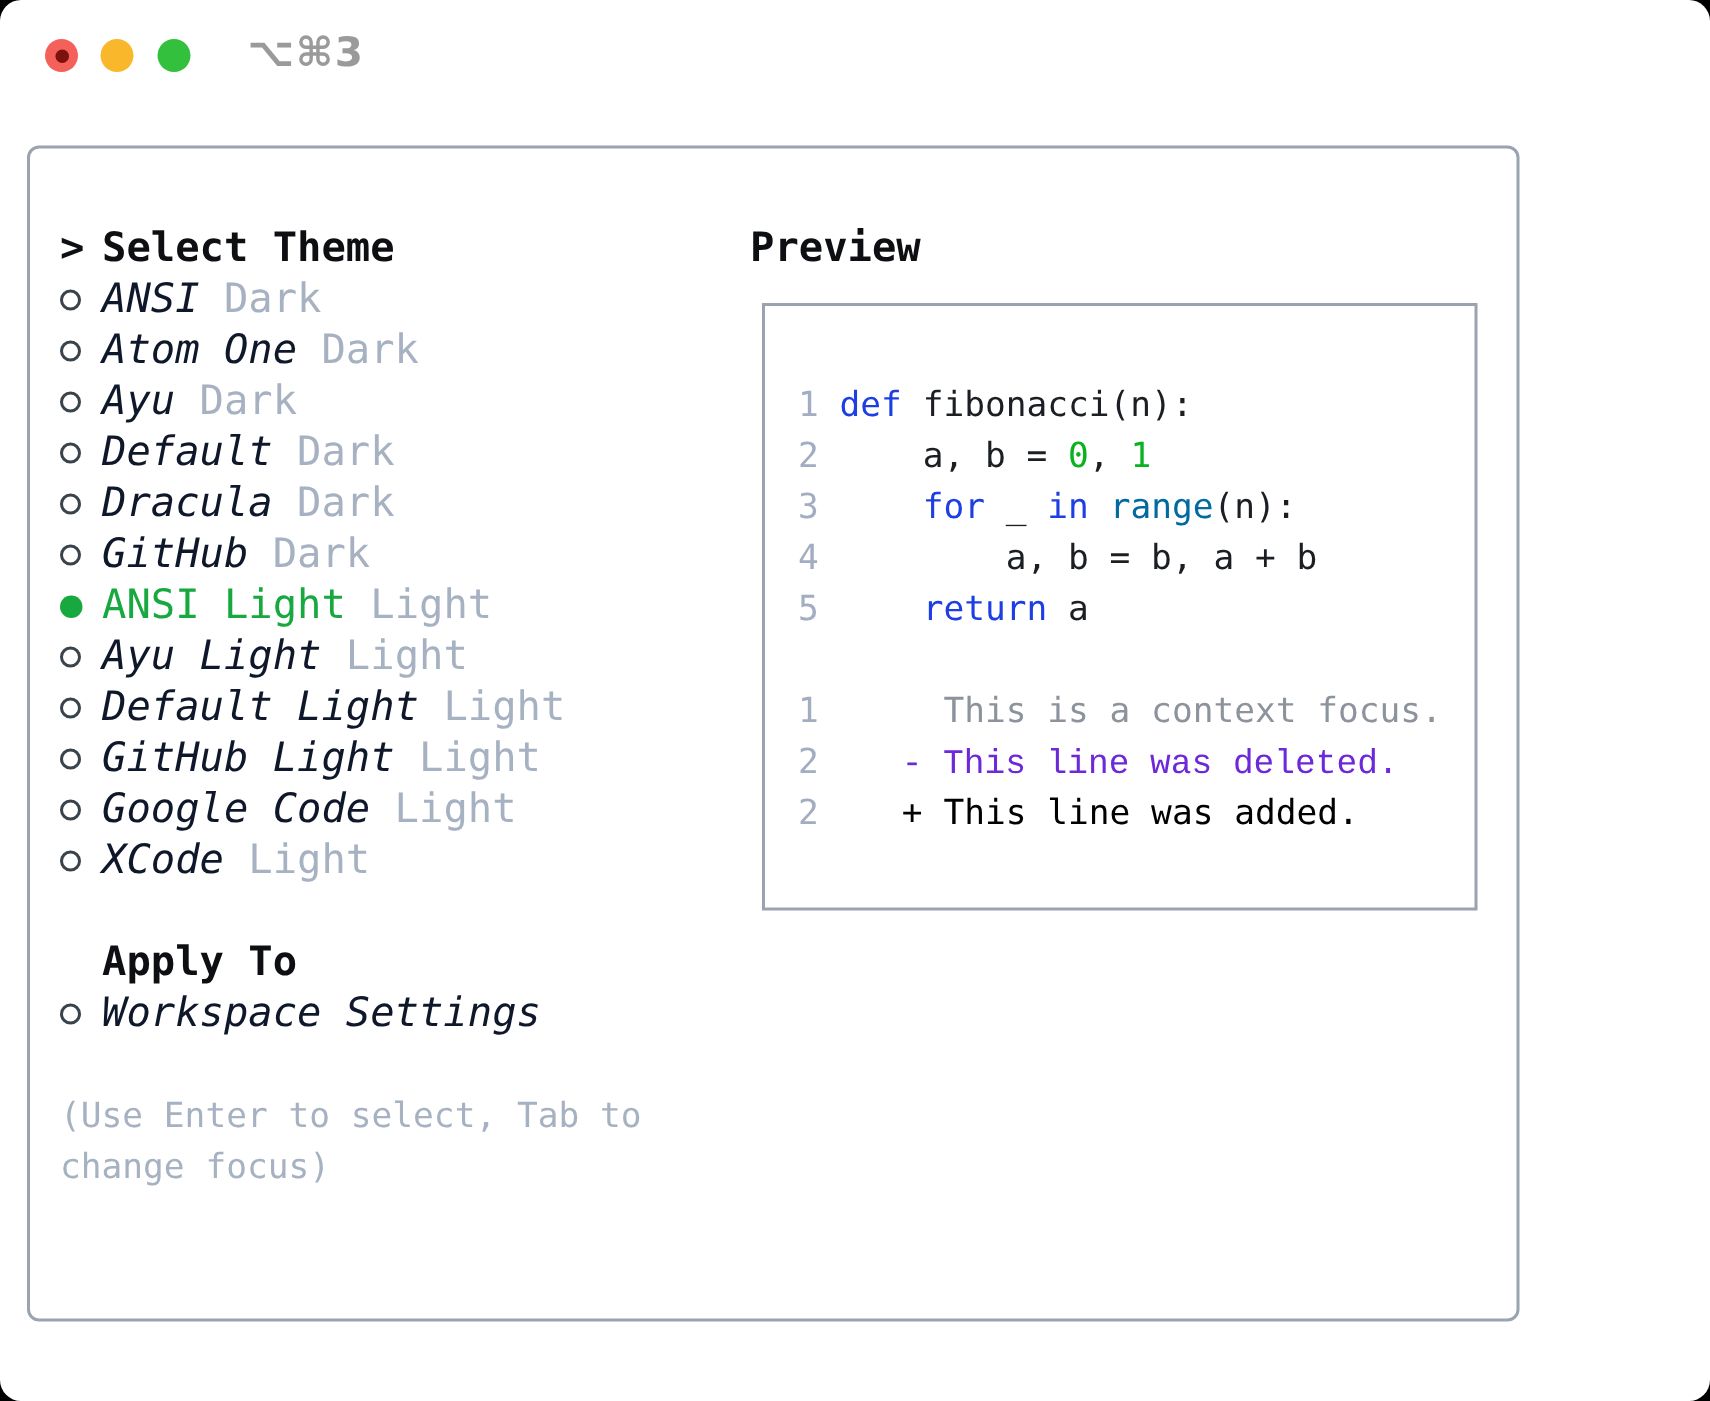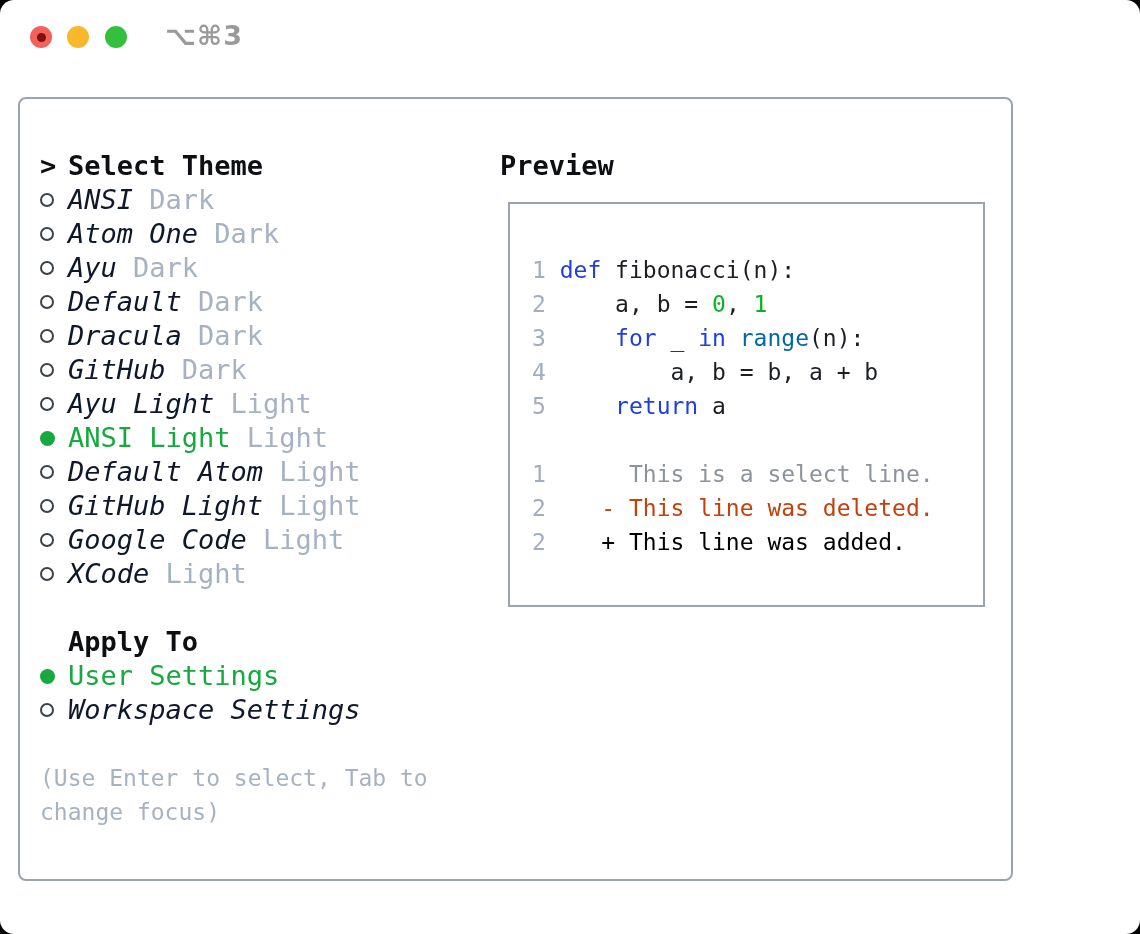--- a/index.html
+++ b/index.html
@@ -56,21 +56,21 @@
     margin-left:8px;margin-top:19px;width:477px;height:405px;box-sizing:border-box;
     border:2px solid #9aa3b0;background:#fff;padding:49px 0 17px 22px;overflow:hidden;
   }
   .cl{height:34px;line-height:34px;font-size:23px;white-space:pre;}
   .ln{color:#a2adc2;}
   .kw{color:#1d3ee2;}
   .fn{color:#0369a1;}
   .nm{color:#09b31f;}
   .pl{color:#1b1f23;}
   .ctx{color:#8d939c;}
-  .del{color:#c2410c;}
+  .del{color:#6d28d9;font-family:Liberation Mono, monospace;}
   .add{color:#000000;}
 </style>
 </head>
 <body>
 
 <div class="window">
 
   <div class="titlebar">
     <div class="tl tl-red">
         <div class="dot"></div>
@@ -91,37 +91,36 @@
       <div class="row"><span class="mk"><span class="radio"></span></span><span class="item-name">Atom One</span><span class="variant"> </span><span class="variant">Dark</span></div>
 
       <div class="row"><span class="mk"><span class="radio"></span></span><span class="item-name">Ayu</span><span class="variant"> </span><span class="variant">Dark</span></div>
 
       <div class="row"><span class="mk"><span class="radio"></span></span><span class="item-name">Default</span><span class="variant"> </span><span class="variant">Dark</span></div>
 
       <div class="row"><span class="mk"><span class="radio"></span></span><span class="item-name">Dracula</span><span class="variant"> </span><span class="variant">Dark</span></div>
 
       <div class="row"><span class="mk"><span class="radio"></span></span><span class="item-name">GitHub</span><span class="variant"> </span><span class="variant">Dark</span></div>
 
+      <div class="row"><span class="mk"><span class="radio-sel"></span></span><span class="sel-text">ANSI Light</span><span class="variant"> </span><span class="variant">Light</span></div>
+
       <div class="row"><span class="mk"><span class="radio"></span></span><span class="item-name">Ayu Light</span><span class="variant"> </span><span class="variant">Light</span></div>
 
-      <div class="row"><span class="mk"><span class="radio-sel"></span></span><span class="sel-text">ANSI Light</span><span class="variant"> </span><span class="variant">Light</span></div>
-
-      <div class="row"><span class="mk"><span class="radio"></span></span><span class="item-name">Default Atom</span><span class="variant"> </span><span class="variant">Light</span></div>
+      <div class="row"><span class="mk"><span class="radio"></span></span><span class="item-name">Default Light</span><span class="variant"> </span><span class="variant">Light</span></div>
 
       <div class="row"><span class="mk"><span class="radio"></span></span><span class="item-name">GitHub Light</span><span class="variant"> </span><span class="variant">Light</span></div>
 
       <div class="row"><span class="mk"><span class="radio"></span></span><span class="item-name">Google Code</span><span class="variant"> </span><span class="variant">Light</span></div>
 
       <div class="row"><span class="mk"><span class="radio"></span></span><span class="item-name">XCode</span><span class="variant"> </span><span class="variant">Light</span></div>
 
       <div class="spacer"></div>
 
       <div class="row"><span class="mk"></span><span class="hdr">Apply To</span></div>
 
-      <div class="row"><span class="mk"><span class="radio-sel"></span></span><span class="sel-text">User Settings</span></div>
 
       <div class="row"><span class="mk"><span class="radio"></span></span><span class="item-name">Workspace Settings</span></div>
 
       <div class="spacer"></div>
 
       <div class="hint">(Use Enter to select, Tab to change focus)</div>
     </div>
 
     <div class="right-col">
       <div class="row"><span class="hdr">Preview</span></div>
@@ -132,21 +131,21 @@
         <div class="cl"><span class="ln">2 </span><span class="pl">    a, b = </span><span class="nm">0</span><span class="pl">, </span><span class="nm">1</span></div>
 
         <div class="cl"><span class="ln">3 </span><span class="pl">    </span><span class="kw">for</span><span class="pl"> _ </span><span class="kw">in</span><span class="pl"> </span><span class="fn">range</span><span class="pl">(n):</span></div>
 
         <div class="cl"><span class="ln">4 </span><span class="pl">        a, b = b, a + b</span></div>
 
         <div class="cl"><span class="ln">5 </span><span class="pl">    </span><span class="kw">return</span><span class="pl"> a</span></div>
 
         <div class="cl"></div>
 
-        <div class="cl"><span class="ln">1 </span><span class="ctx">     This is a select line.</span></div>
+        <div class="cl"><span class="ln">1 </span><span class="ctx">     This is a context focus.</span></div>
 
         <div class="cl"><span class="ln">2 </span><span class="del">   - This line was deleted.</span></div>
 
         <div class="cl"><span class="ln">2 </span><span class="add">   + This line was added.</span></div>
       </div>
     </div>
 
   </div>
 </div>
 

